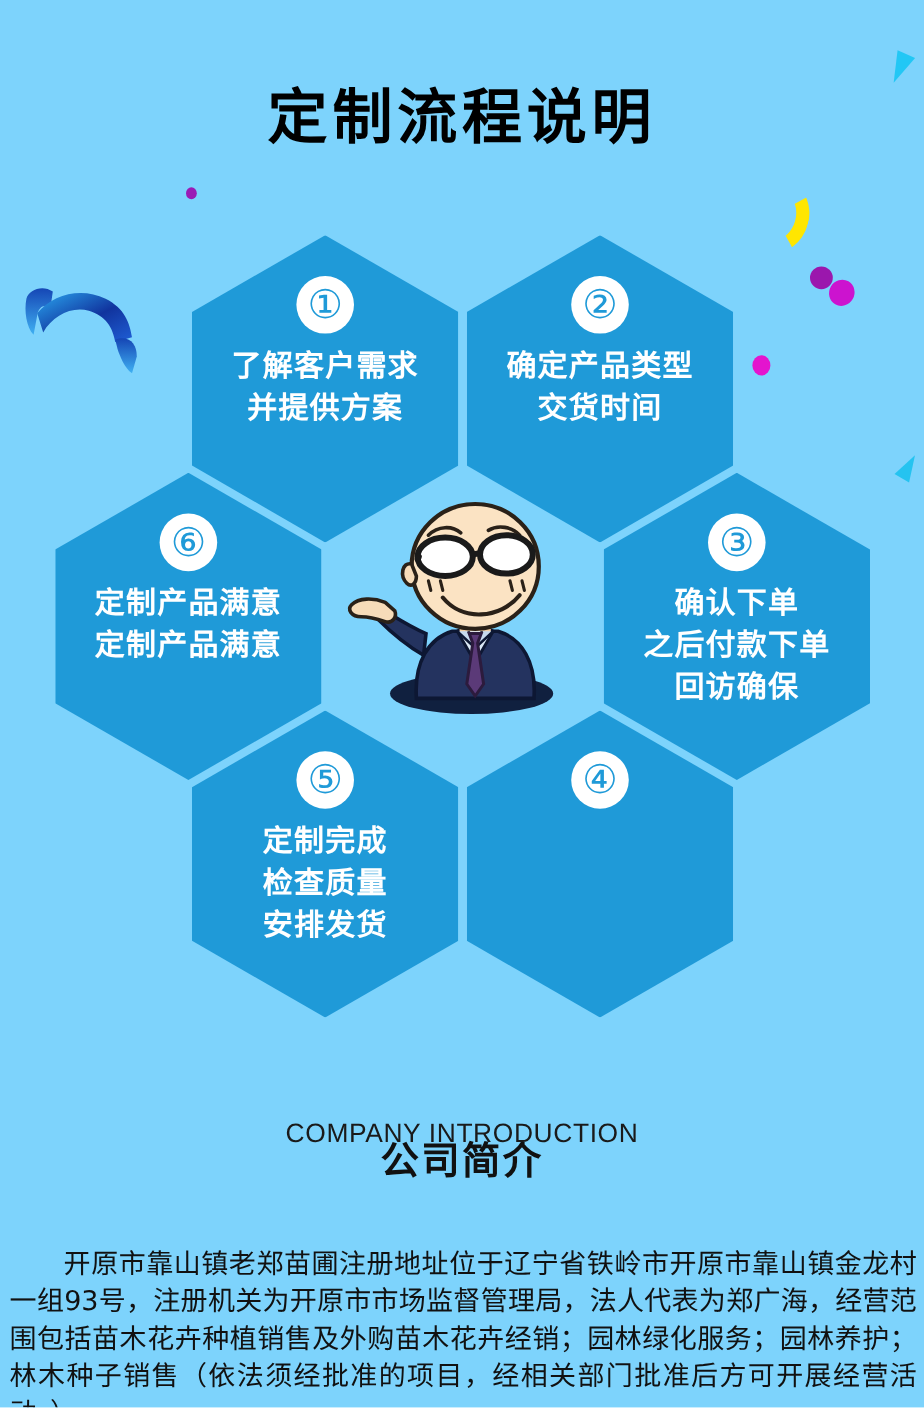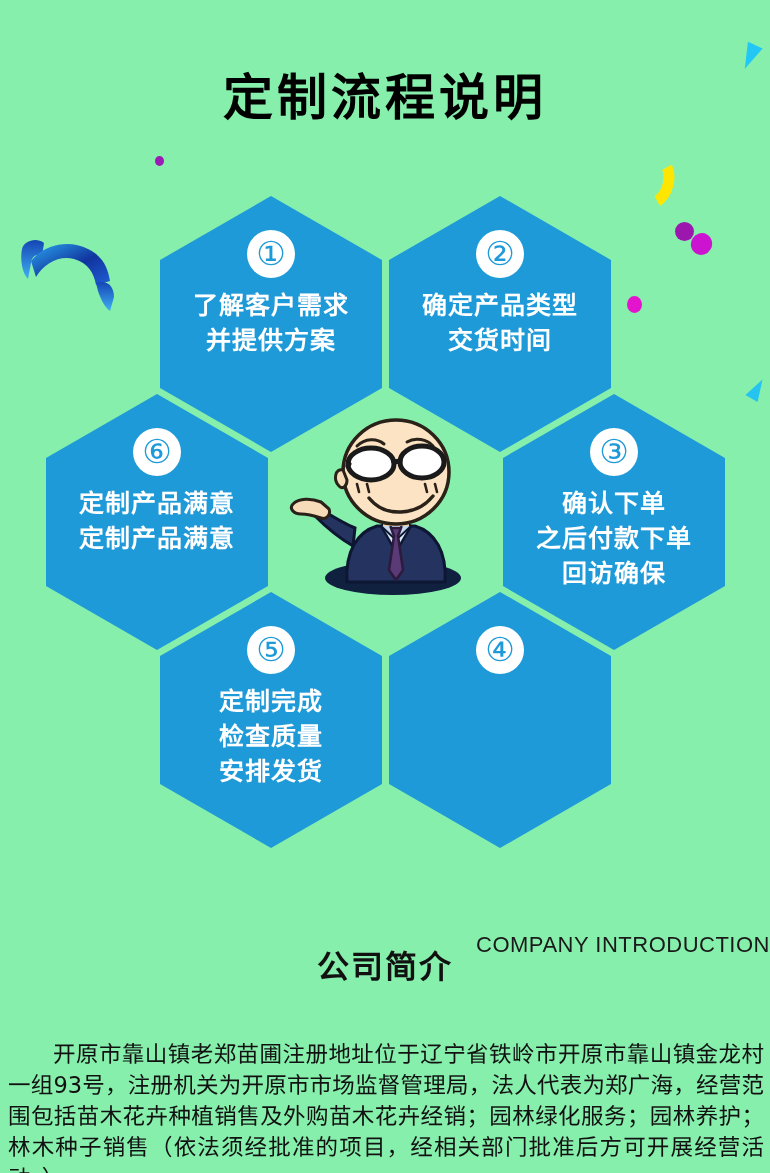--- a/index.html
+++ b/index.html
@@ -6,21 +6,21 @@
   * { margin:0; padding:0; box-sizing:border-box; }
   html, body {
     width:770px; height:1173px;
     background:#ffffff;
     font-family:"Liberation Sans","DejaVu Sans",sans-serif;
     overflow:hidden;
   }
   #page {
     position:relative;
     width:770px; height:1173px;
-    background:#86efac;
+    background:#7dd3fc;
     overflow:hidden;
   }
 
   
   .title {
     position:absolute;
     top:72px; left:0; width:770px;
     text-align:center;
     font-size:50px;
     font-weight:bold;
@@ -136,21 +136,20 @@
     font-size:32px;
     font-weight:bold;
     letter-spacing:2px;
     color:#111111;
   }
   .sec-en {
     top:932px;
     font-size:22px;
     letter-spacing:0.5px;
     color:#1a1a1a;
-    text-align:right;
   }
   .intro-body {
     position:absolute;
     left:8px; top:1039px;
     width:756px;
     font-size:22.5px;
     line-height:31px;
     color:#111111;
     text-align:justify;
     text-indent:2em;

